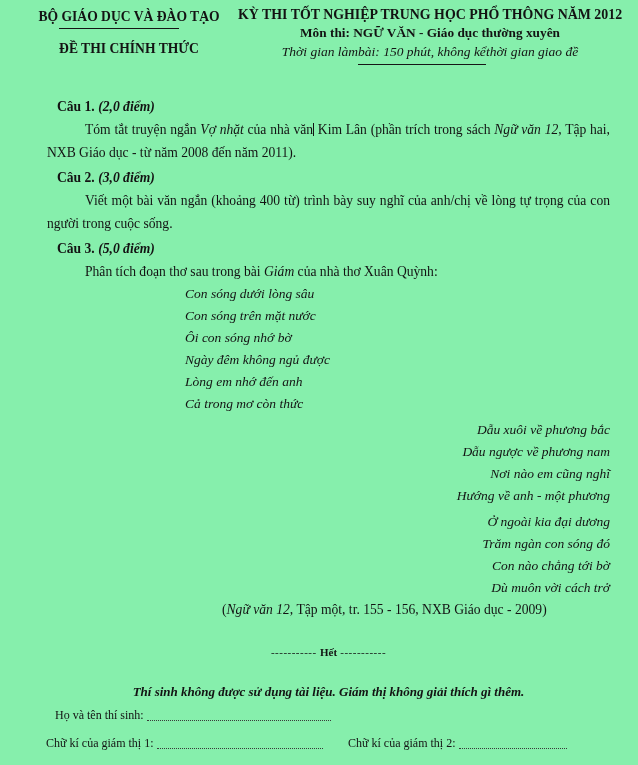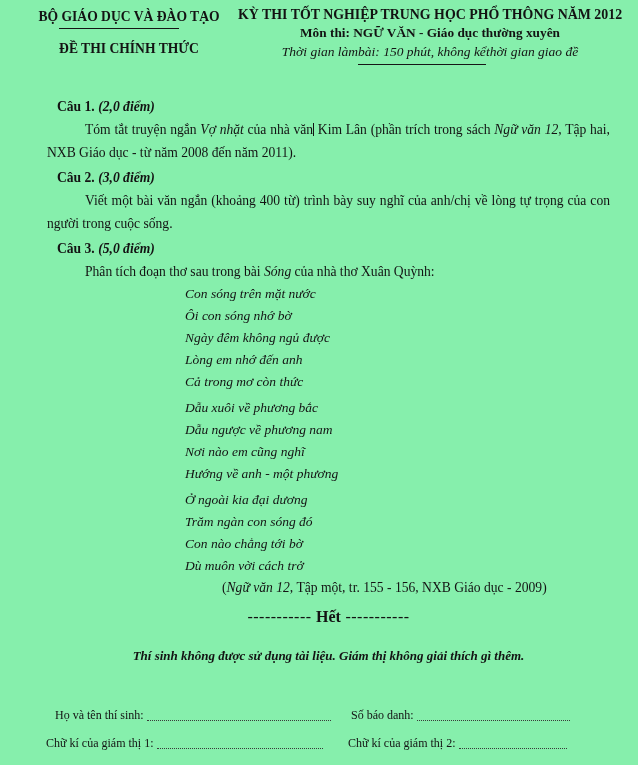--- a/index.html
+++ b/index.html
@@ -28,24 +28,24 @@
   .content { position:absolute; left:47px; top:95px; width:563px; font-size:13.6px; line-height:23px; }
   .qhead { font-weight:bold; margin-left:10px; }
   .qhead .pts { font-style:italic; }
   .mt2 { margin-top:2px; }
   .para { text-align:justify; text-indent:38px; margin:0; }
   .lead { text-indent:38px; margin:0; }
   .it { font-style:italic; }
   .caret { display:inline-block; width:1px; height:13px; background:#131313; vertical-align:-2px; }
 
   .poem { margin-left:138px; font-style:italic; font-size:13.5px; line-height:22px; }
-  .stanza-gap { margin-top:4px; }
+  .stanza-gap { margin-top:4px;text-align:right; }
   .citation { margin-left:175px; font-size:13.6px; line-height:22px; }
 
-  .separator { text-align:center; font-size:16px; line-height:23px; margin-top:6px; letter-spacing:0.5px; }
+  .separator { text-align:center; font-size:11px; line-height:23px; margin-top:20px; letter-spacing:0.5px; }
   .separator .het { font-weight:bold; letter-spacing:0; }
   .notice { text-align:center; font-weight:bold; font-style:italic; font-size:13px; line-height:23px; margin-top:16px; }
 
   
   .footer-row { position:absolute; display:flex; font-size:12px; line-height:18px; white-space:nowrap; }
   .footer-row .lbl { flex:0 0 auto; }
   .fill { flex:1 1 auto; border-bottom:1.6px dotted #3a3a3a; margin:0 0 3px 3px; min-width:10px; }
   .f1l { left:55px;  top:706px; width:276px; }
   .f1r { left:351px; top:706px; width:219px; }
   .f2l { left:46px;  top:734px; width:277px; }
@@ -83,24 +83,25 @@
     <div class="qhead mt2">
       <span>Câu 2.</span>
       <span class="pts">(3,0 điểm)</span>
     </div>
     <p class="para">Viết một bài văn ngắn (khoảng 400 từ) trình bày suy nghĩ của anh/chị về lòng tự trọng của con người trong cuộc sống.</p>
 
     <div class="qhead mt2">
       <span>Câu 3.</span>
       <span class="pts">(5,0 điểm)</span>
     </div>
-    <p class="lead"><span>Phân tích đoạn thơ sau trong bài </span><span class="it">Sóng</span><span> của nhà thơ Xuân Quỳnh:</span></p>
+    <p class="lead"><span>Phân tích đoạn thơ sau trong bài </span><span class="it">Giám</span><span> của nhà thơ Xuân Quỳnh:</span></p>
 
     <div class="poem">
       <div>
+        <div>Con sóng dưới lòng sâu</div>
         <div>Con sóng trên mặt nước</div>
         <div>Ôi con sóng nhớ bờ</div>
         <div>Ngày đêm không ngủ được</div>
         <div>Lòng em nhớ đến anh</div>
         <div>Cả trong mơ còn thức</div>
       </div>
       <div class="stanza-gap">
         <div>Dẫu xuôi về phương bắc</div>
         <div>Dẫu ngược về phương nam</div>
         <div>Nơi nào em cũng nghĩ</div>
@@ -122,24 +123,20 @@
       <span>-----------</span>
     </div>
 
     <div class="notice">Thí sinh không được sử dụng tài liệu. Giám thị không giải thích gì thêm.</div>
   </div>
 
   <div class="footer-row f1l">
     <span class="lbl">Họ và tên thí sinh:</span>
     <span class="fill"></span>
   </div>
-  <div class="footer-row f1r">
-    <span class="lbl">Số báo danh:</span>
-    <span class="fill"></span>
-  </div>
   <div class="footer-row f2l">
     <span class="lbl">Chữ kí của giám thị 1:</span>
     <span class="fill"></span>
   </div>
   <div class="footer-row f2r">
     <span class="lbl">Chữ kí của giám thị 2:</span>
     <span class="fill"></span>
   </div>
 
 </div>

